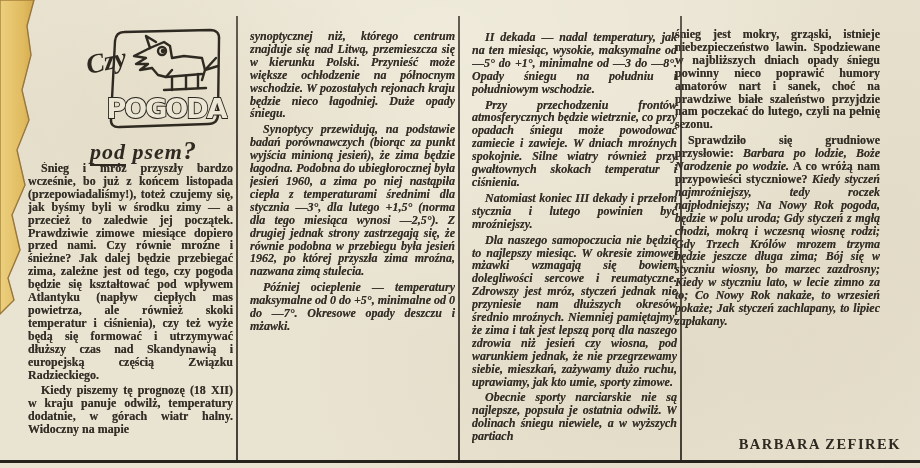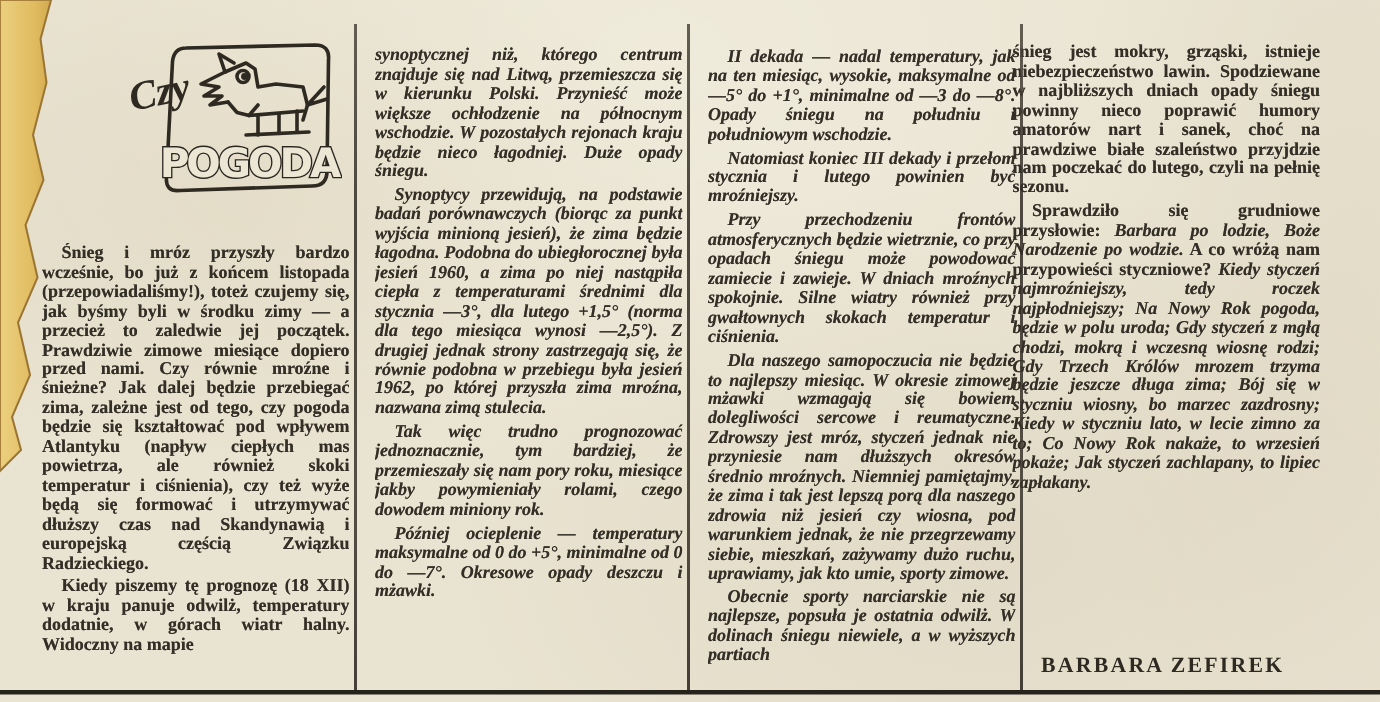--- a/index.html
+++ b/index.html
@@ -43,21 +43,21 @@
   }
   .col1{left:28px;top:162px;height:296px;}
   .col2{left:250px;top:30px;height:430px;font-style:italic;}
   .col3{left:472px;top:31px;height:428px;font-style:italic;}
   .col4{left:675px;top:28px;height:404px;}
   .para{margin:0 0 3px 0;text-indent:13px;}
   .para.noindent{text-indent:0;}
   .para em{}
   .byline{
     position:absolute;left:694px;top:436px;width:207px;
-    font-size:14.5px;font-weight:bold;
+    text-align:right;font-size:14.5px;font-weight:bold;
     letter-spacing:1.5px;color:#2e2a22;
   }
   
   .vrule{
     position:absolute;top:16px;height:444px;width:2px;
     background:linear-gradient(#4a443a, #2f2b24 30%, #3a352c 70%, #27231d);
     opacity:0.85;
   }
   .vrule.r1{left:236px;}
   .vrule.r2{left:458px;}
@@ -102,38 +102,41 @@
         <circle cx="55" cy="23" r="1.1" fill="#2e2a22"></circle>
 
         <path d="M58,49 L94,46"></path>
         <path d="M64,49 L64,62 M78,48 L78,61 M90,46 L90,60"></path>
         <path d="M56,62 L98,60"></path>
 
         <path d="M97,42 L108,30 M97,42 L110,38"></path>
       </g>
       <text x="58" y="90" text-anchor="middle" font-family="DejaVu Sans, sans-serif" font-weight="bold" font-size="27" letter-spacing="-2" fill="#ece6d4" stroke="#2a2620" stroke-width="1.8" style="paint-order:stroke">POGODA</text>
     </svg>
+    <div class="script-line">
+      <span class="pod">pod</span>
+      <span>psem</span><span class="q">?</span>
+    </div>
   </div>
 
   <div class="col col1">
     <p class="para">Śnieg i mróz przyszły bardzo wcześnie, bo już z końcem listopada (przepowiadaliśmy!), toteż czujemy się, jak byśmy byli w środku zimy — a przecież to zaledwie jej początek. Prawdziwie zimowe miesiące dopiero przed nami. Czy równie mroźne i śnieżne? Jak dalej będzie przebiegać zima, zależne jest od tego, czy pogoda będzie się kształtować pod wpływem Atlantyku (napływ ciepłych mas powietrza, ale również skoki temperatur i ciśnienia), czy też wyże będą się formować i utrzymywać dłuższy czas nad Skandynawią i europejską częścią Związku Radzieckiego.</p>
     <p class="para">Kiedy piszemy tę prognozę (18 XII) w kraju panuje odwilż, temperatury dodatnie, w górach wiatr halny. Widoczny na mapie</p>
   </div>
 
   <div class="col col2">
     <p class="para noindent">synoptycznej niż, którego centrum znajduje się nad Litwą, przemieszcza się w kierunku Polski. Przynieść może większe ochłodzenie na północnym wschodzie. W pozostałych rejonach kraju będzie nieco łagodniej. Duże opady śniegu.</p>
     <p class="para">Synoptycy przewidują, na podstawie badań porównawczych (biorąc za punkt wyjścia minioną jesień), że zima będzie łagodna. Podobna do ubiegłorocznej była jesień 1960, a zima po niej nastąpiła ciepła z temperaturami średnimi dla stycznia —3°, dla lutego +1,5° (norma dla tego miesiąca wynosi —2,5°). Z drugiej jednak strony zastrzegają się, że równie podobna w przebiegu była jesień 1962, po której przyszła zima mroźna, nazwana zimą stulecia.</p>
-    <p class="para">Tak więc trudno prognozować jednoznacznie, tym bardziej, że przemieszały się nam pory roku, miesiące jakby powymieniały rolami, czego dowodem miniony rok.</p>
     <p class="para">Później ocieplenie — temperatury maksymalne od 0 do +5°, minimalne od 0 do —7°. Okresowe opady deszczu i mżawki.</p>
   </div>
 
   <div class="col col3">
     <p class="para">II dekada — nadal temperatury, jak na ten miesiąc, wysokie, maksymalne od —5° do +1°, minimalne od —3 do —8°. Opady śniegu na południu i południowym wschodzie.</p>
+    <p class="para">Przy przechodzeniu frontów atmosferycznych będzie wietrznie, co przy opadach śniegu może powodować zamiecie i zawieje. W dniach mroźnych spokojnie. Silne wiatry również przy gwałtownych skokach temperatur i ciśnienia.</p>
     <p class="para">Natomiast koniec III dekady i przełom stycznia i lutego powinien być mroźniejszy.</p>
-    <p class="para">Przy przechodzeniu frontów atmosferycznych będzie wietrznie, co przy opadach śniegu może powodować zamiecie i zawieje. W dniach mroźnych spokojnie. Silne wiatry również przy gwałtownych skokach temperatur i ciśnienia.</p>
     <p class="para">Dla naszego samopoczucia nie będzie to najlepszy miesiąc. W okresie zimowej mżawki wzmagają się bowiem dolegliwości sercowe i reumatyczne. Zdrowszy jest mróz, styczeń jednak nie przyniesie nam dłuższych okresów średnio mroźnych. Niemniej pamiętajmy, że zima i tak jest lepszą porą dla naszego zdrowia niż jesień czy wiosna, pod warunkiem jednak, że nie przegrzewamy siebie, mieszkań, zażywamy dużo ruchu, uprawiamy, jak kto umie, sporty zimowe.</p>
     <p class="para">Obecnie sporty narciarskie nie są najlepsze, popsuła je ostatnia odwilż. W dolinach śniegu niewiele, a w wyższych partiach</p>
   </div>
 
   <div class="col col4">
     <p class="para noindent">śnieg jest mokry, grząski, istnieje niebezpieczeństwo lawin. Spodziewane w najbliższych dniach opady śniegu powinny nieco poprawić humory amatorów nart i sanek, choć na prawdziwe białe szaleństwo przyjdzie nam poczekać do lutego, czyli na pełnię sezonu.</p>
     <p class="para"><span>Sprawdziło się grudniowe przysłowie: </span><em>Barbara po lodzie, Boże Narodzenie po wodzie.</em><span> A co wróżą nam przypowieści styczniowe? </span><em>Kiedy styczeń najmroźniejszy, tedy roczek najpłodniejszy; Na Nowy Rok pogoda, będzie w polu uroda; Gdy styczeń z mgłą chodzi, mokrą i wczesną wiosnę rodzi; Gdy Trzech Królów mrozem trzyma będzie jeszcze długa zima; Bój się w styczniu wiosny, bo marzec zazdrosny; Kiedy w styczniu lato, w lecie zimno za to; Co Nowy Rok nakaże, to wrzesień pokaże; Jak styczeń zachlapany, to lipiec zapłakany.</em></p>
   </div>
 
   <div class="byline">BARBARA ZEFIREK</div>

